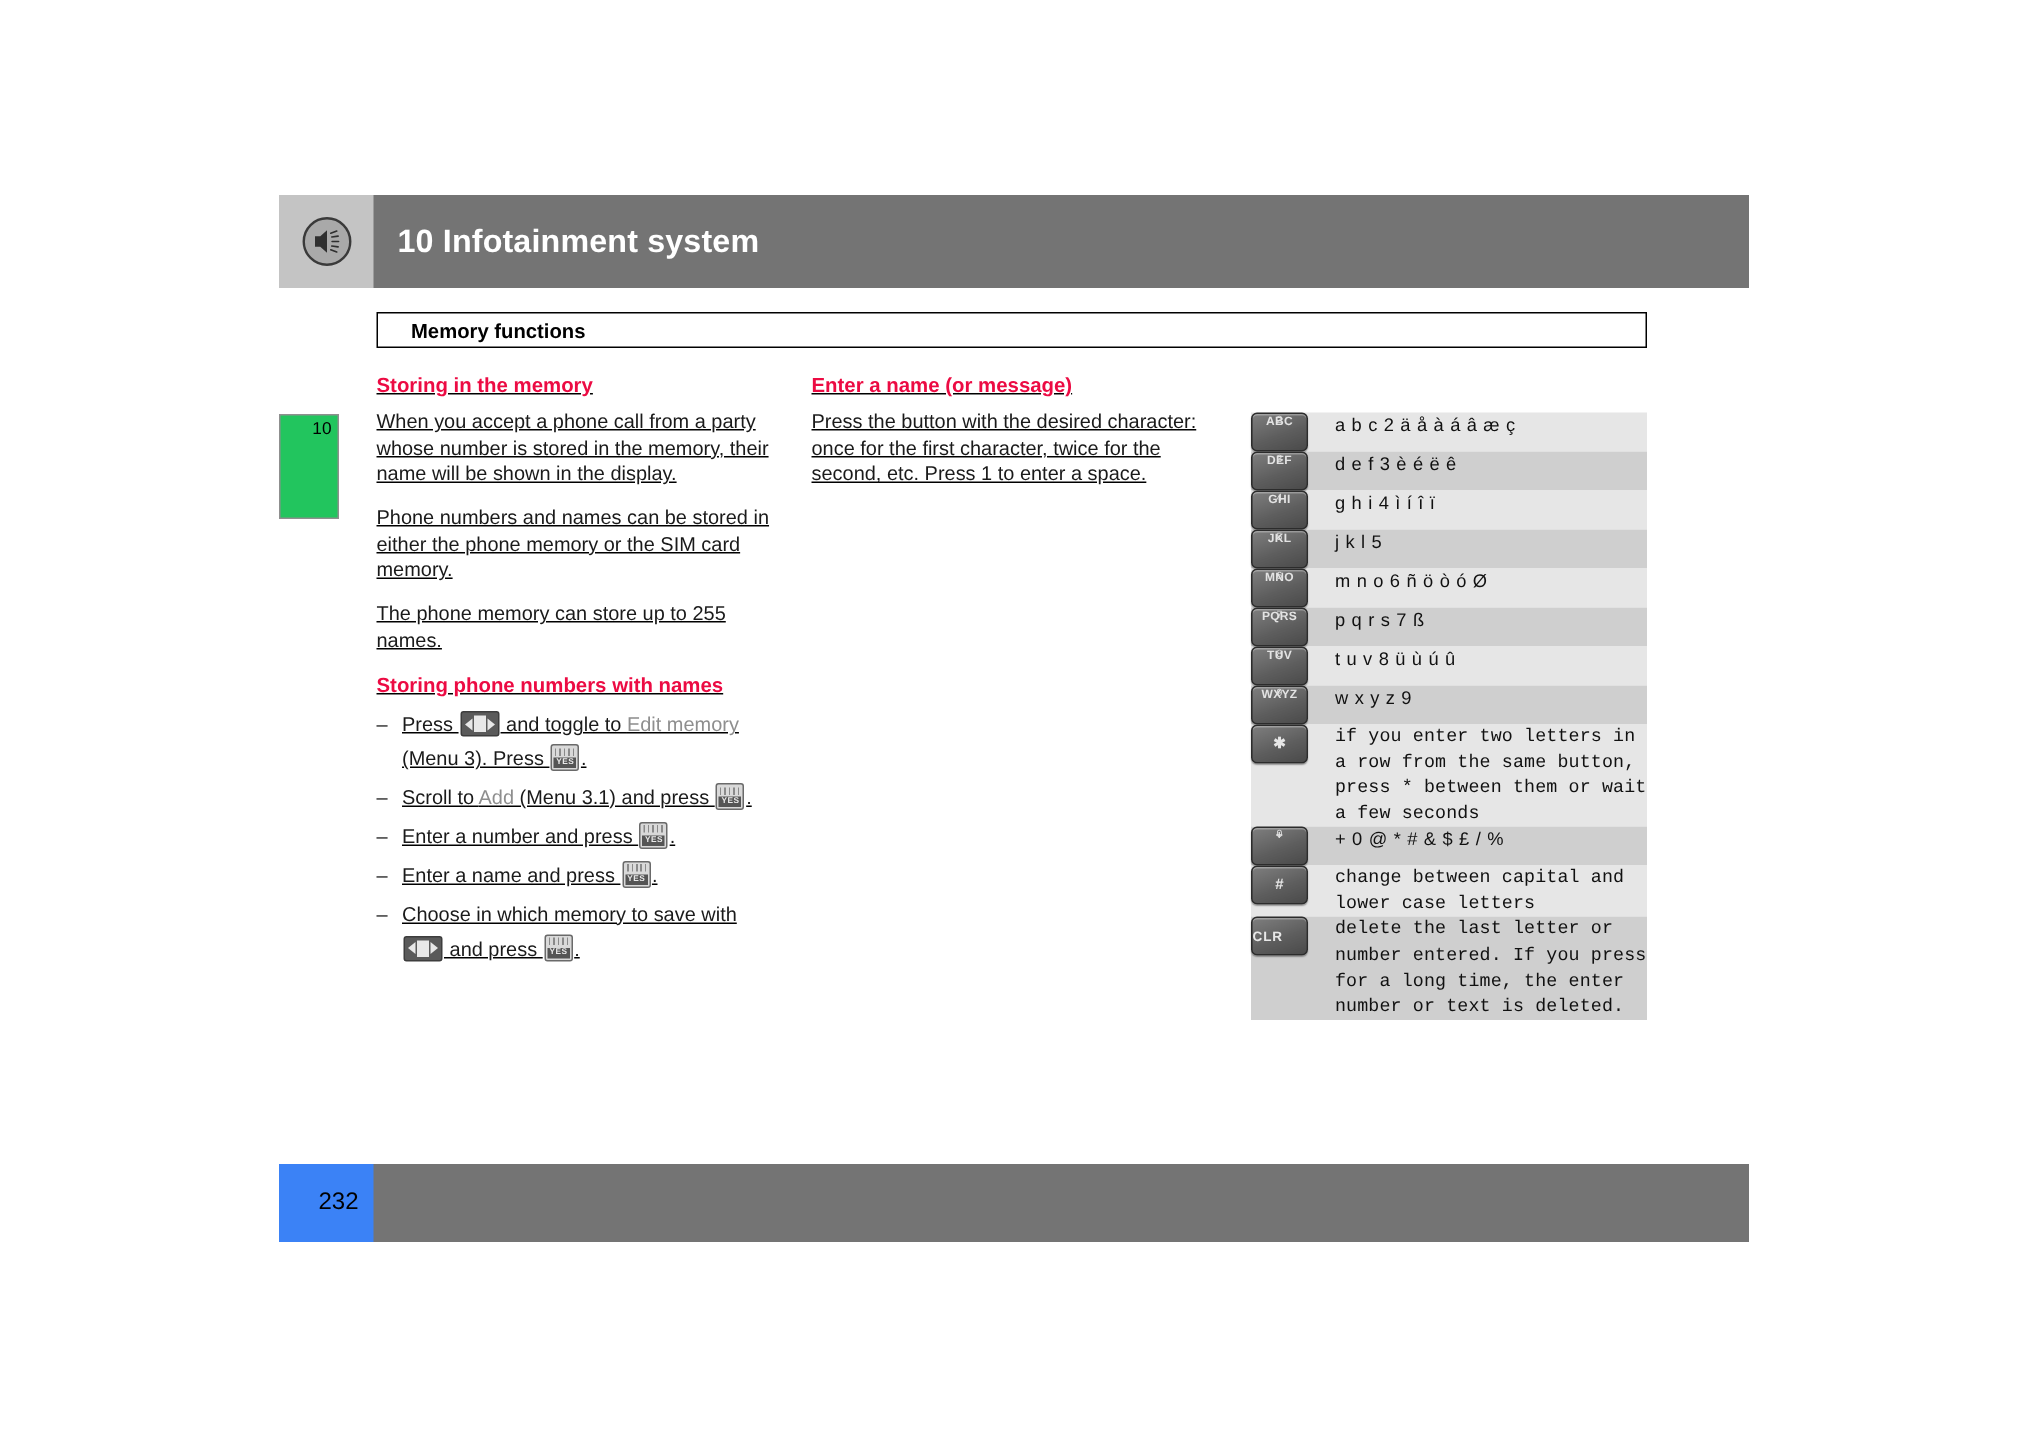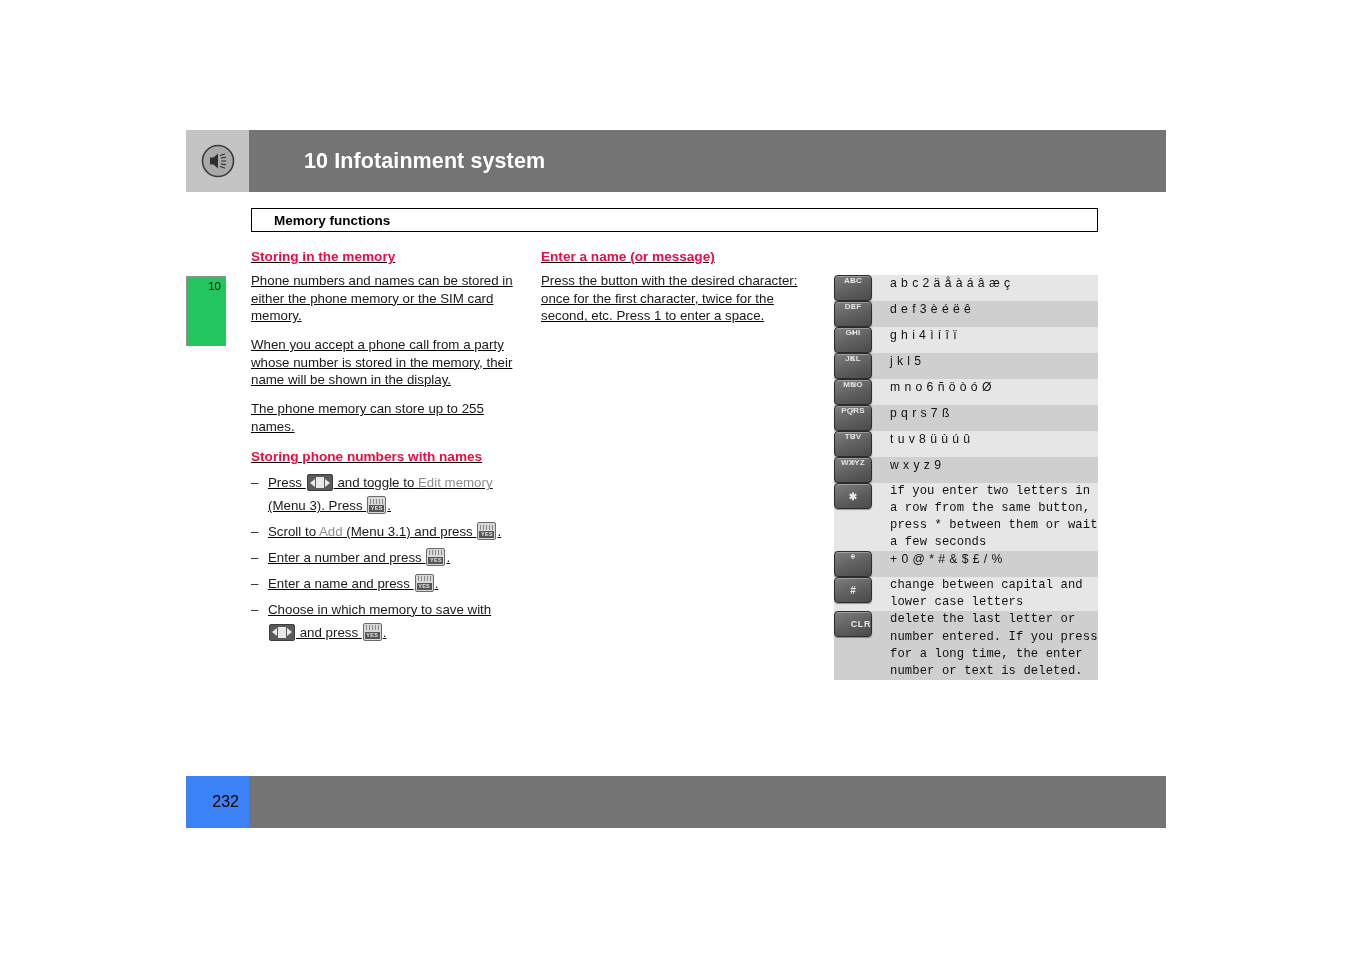--- a/index.html
+++ b/index.html
@@ -18,21 +18,20 @@
   
   #header-bar {
     position: absolute;
     left: 186px;
     top: 130px;
     width: 980px;
     height: 62px;
     background: #747474;
     display: flex;
     align-items: center;
-    gap: 39px;
   }
   #chapter-icon-box {
     width: 63px;
     height: 62px;
     background: #c4c4c4;
     display: flex;
     align-items: center;
     justify-content: center;
     flex: 0 0 auto;
   }
@@ -261,21 +260,21 @@
     text-align: center;
     font-size: 10px;
     line-height: 11px;
     color: #e6e6e6;
     font-weight: bold;
   }
   .pkey .clr {
     position: absolute;
     top: 50%; left: 0; right: 0;
     transform: translateY(-50%);
-    text-align: right;
+    text-align: left;
     font-size: 9px;
     line-height: 10px;
     color: #e8e8e8;
     font-weight: bold;
     letter-spacing: .6px;
   }
   .pkey.blank .bar {
     position: absolute;
     left: 50%; top: 5px;
     width: 1.5px; height: 9px;
@@ -332,22 +331,22 @@
 <div id="section-box">
   <div id="section-title">Memory functions</div>
 </div>
 
 <div id="chapter-tab">
   <div id="chapter-tab-number">10</div>
 </div>
 
 <div class="column" id="col-left">
   <h3 class="head">Storing in the memory</h3>
+  <p class="body">When you accept a phone call from a party whose number is stored in the memory, their name will be shown in the display.</p>
   <p class="body">Phone numbers and names can be stored in either the phone memory or the SIM card memory.</p>
-  <p class="body">When you accept a phone call from a party whose number is stored in the memory, their name will be shown in the display.</p>
   <p class="body">The phone memory can store up to 255 names.</p>
   <h3 class="head spaced">Storing phone numbers with names</h3>
   <ul class="steps" id="steps-list">
       <li><span class="dash">–</span><span>Press </span><span class="inline-key key-toggle"><i></i></span><span> and toggle to </span><span class="hl">Edit memory</span><span> (Menu 3). Press </span><span class="inline-key key-yes"><u></u><i>YES</i></span><span>.</span></li>
       <li><span class="dash">–</span><span>Scroll to </span><span class="hl">Add</span><span> (Menu 3.1) and press </span><span class="inline-key key-yes"><u></u><i>YES</i></span><span>.</span></li>
       <li><span class="dash">–</span><span>Enter a number and press </span><span class="inline-key key-yes"><u></u><i>YES</i></span><span>.</span></li>
       <li><span class="dash">–</span><span>Enter a name and press </span><span class="inline-key key-yes"><u></u><i>YES</i></span><span>.</span></li>
       <li><span class="dash">–</span><span>Choose in which memory to save with </span><span class="inline-key key-toggle"><i></i></span><span> and press </span><span class="inline-key key-yes"><u></u><i>YES</i></span><span>.</span></li>
     </ul>
 </div>

